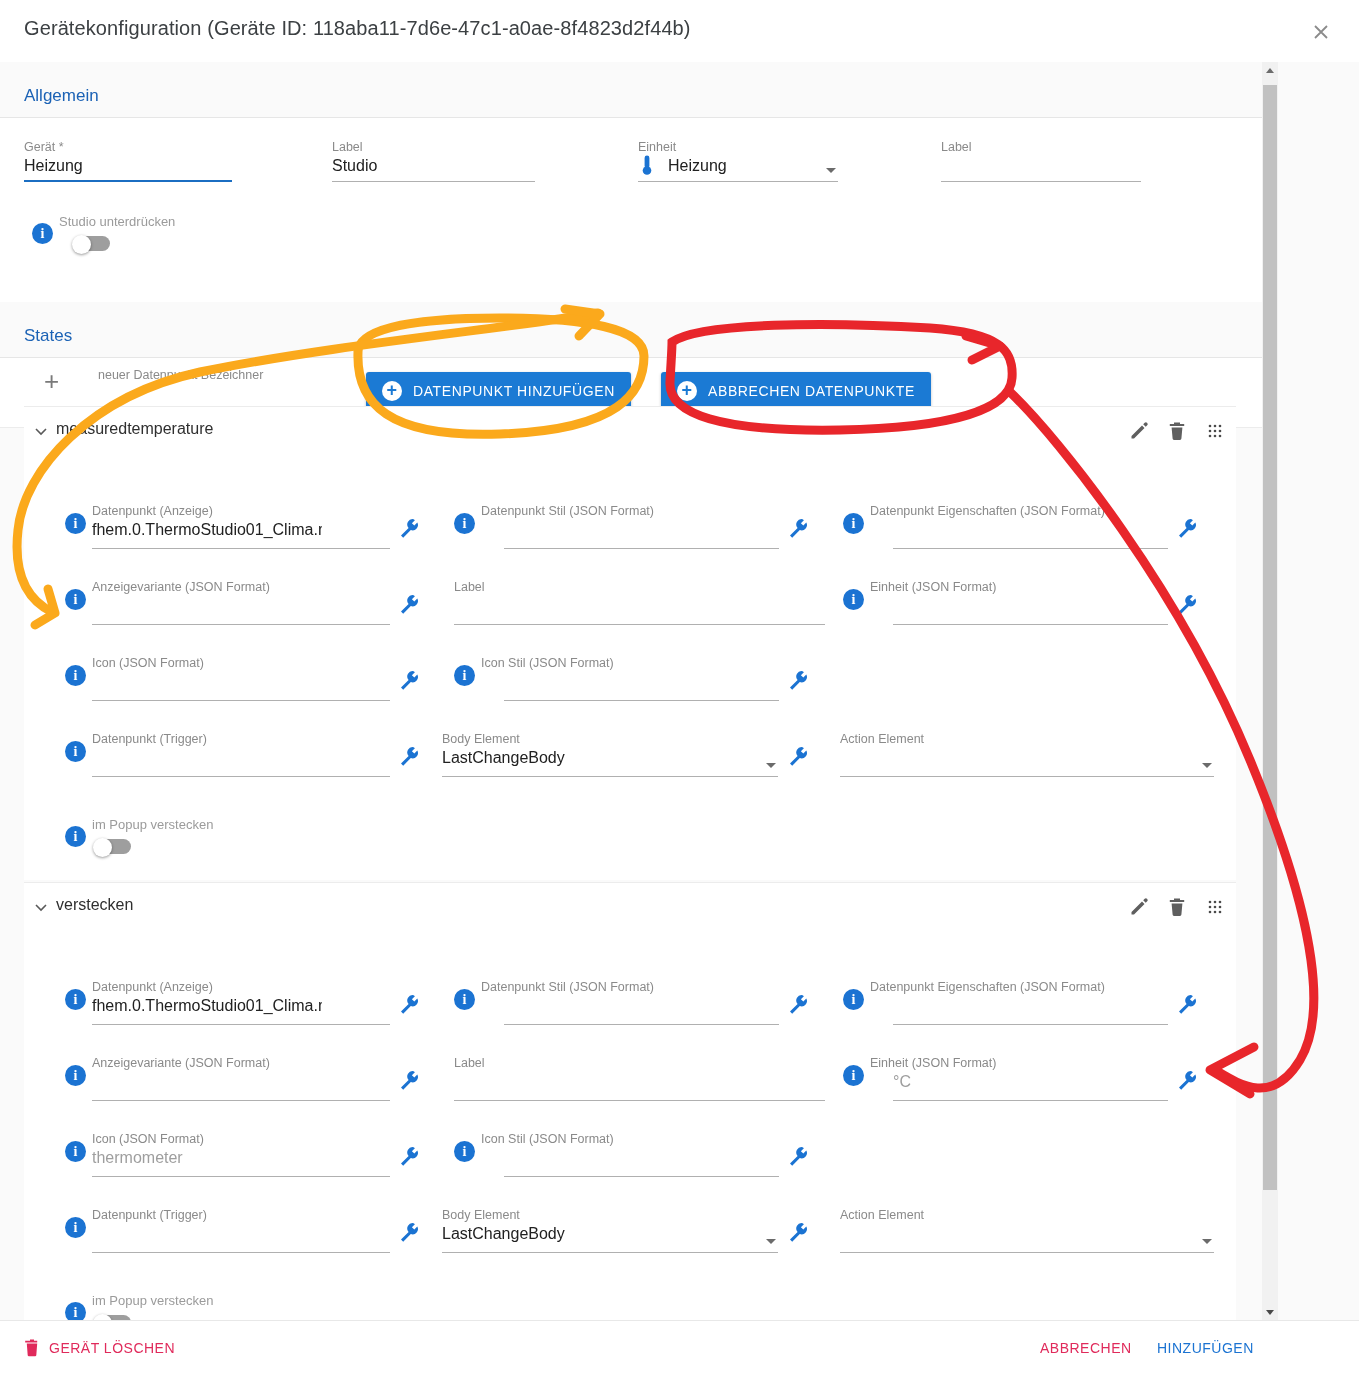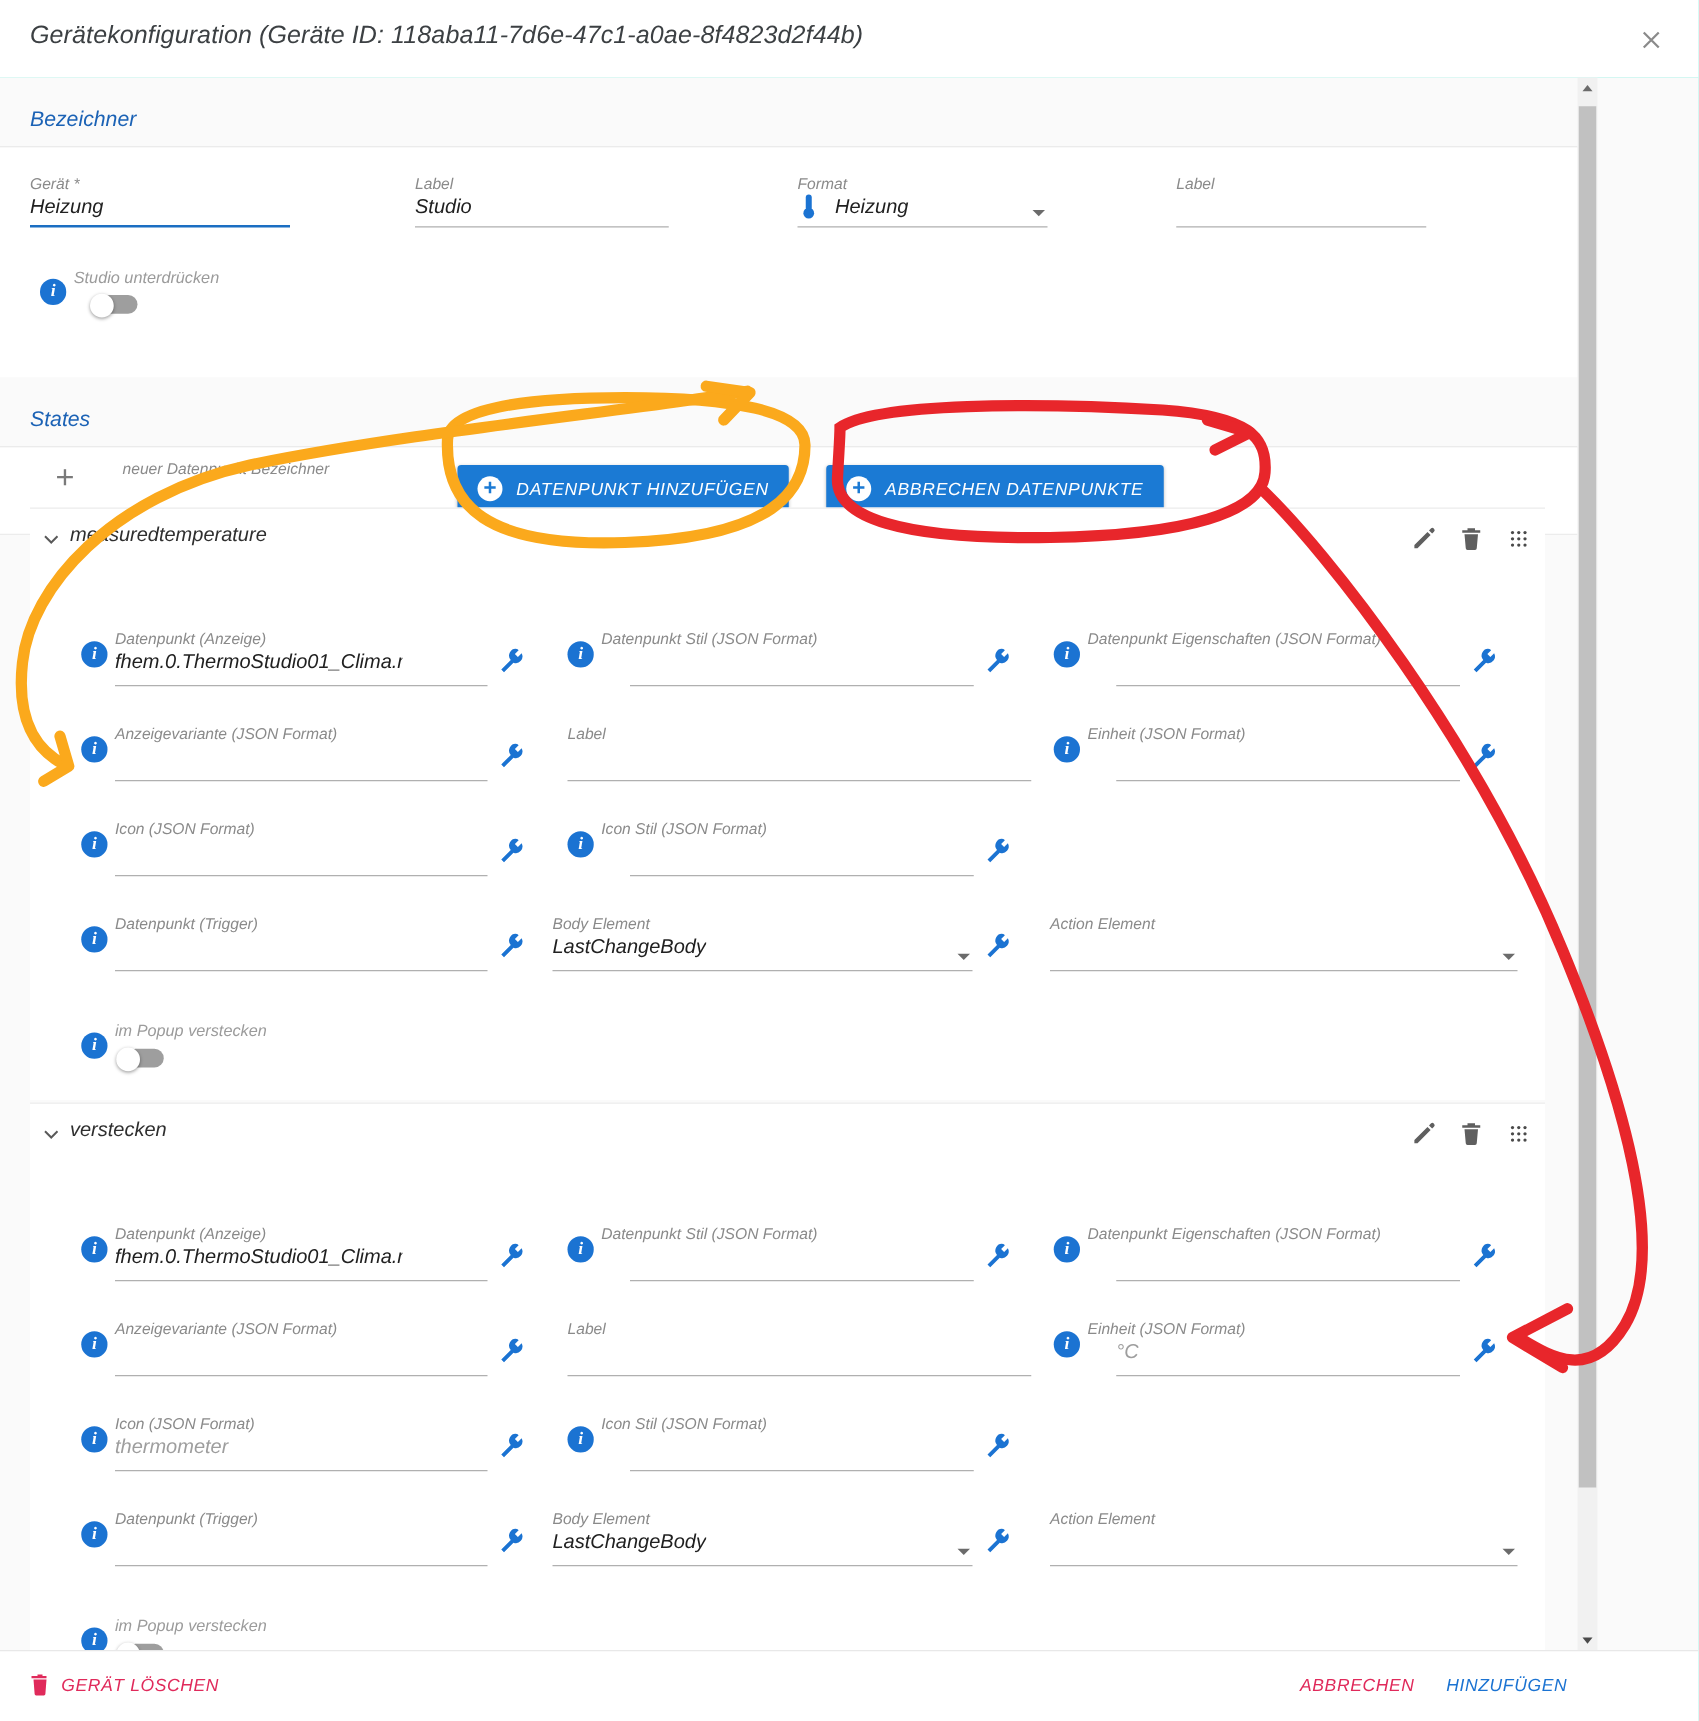--- a/index.html
+++ b/index.html
@@ -3,21 +3,21 @@
 <meta charset="utf-8">
 <style>
   * { box-sizing: border-box; }
   html, body {
     margin: 0; padding: 0;
     width: 1359px; height: 1377px;
     background: #ffffff;
     font-family: "Liberation Sans", sans-serif;
     overflow: hidden;
   }
-  #root { position: relative; width: 1359px; height: 1377px; background:#5eead4;font-style:italic; }
+  #root { position: relative; width: 1359px; height: 1377px; background:#f97316; }
 
   
   .titlebar {
     position: absolute; left:0; top:0; width:1359px; height:62px;
     background:#fff;
   }
   .titlebar .title {
     position:absolute; left:24px; top:17px;
     font-size:20px; color:#3c4043; letter-spacing:0.1px;
     white-space:nowrap;
@@ -170,39 +170,39 @@
       <svg width="28" height="28" viewBox="0 0 28 28">
         <path d="M8 8 L20 20 M20 8 L8 20" stroke="#8b8b8b" stroke-width="1.8" fill="none"></path>
       </svg>
     </div>
   </div>
 
   <div class="scrollarea">
     <div class="content">
 
       <div class="section-head" style="position:absolute;left:0;top:0;width:1262px;">
-        <div class="label">Bezeichner</div>
+        <div class="label">Allgemein</div>
       </div>
 
       <div class="panel-white" style="position:absolute;left:0;top:56px;width:1262px;height:184px;">
 
         <div class="field" style="left:24px;top:22px;width:208px;height:42px;">
           <div class="flabel">Gerät *</div>
           <div class="fvalue">Heizung</div>
           <div class="fline active" style="width:208px;"></div>
         </div>
 
         <div class="field" style="left:332px;top:22px;width:203px;height:42px;">
           <div class="flabel">Label</div>
           <div class="fvalue">Studio</div>
           <div class="fline" style="width:203px;"></div>
         </div>
 
         <div class="field" style="left:638px;top:22px;width:200px;height:42px;">
-          <div class="flabel">Format</div>
+          <div class="flabel">Einheit</div>
           <div style="position:absolute;left:0;top:14px;width:18px;height:22px;">
             <svg width="18" height="22" viewBox="0 0 18 22">
               <circle cx="9" cy="16.5" r="4.3" fill="#1b73d2"></circle>
               <rect x="6.6" y="1.5" width="4.8" height="13" rx="2.4" fill="#1b73d2"></rect>
             </svg>
           </div>
           <div class="fvalue" style="left:30px;">Heizung</div>
           <div class="caret"></div>
           <div class="fline" style="width:200px;"></div>
         </div>

